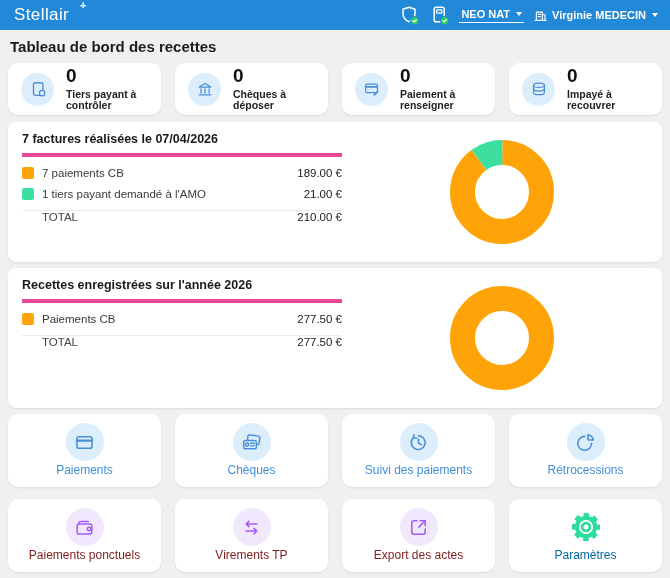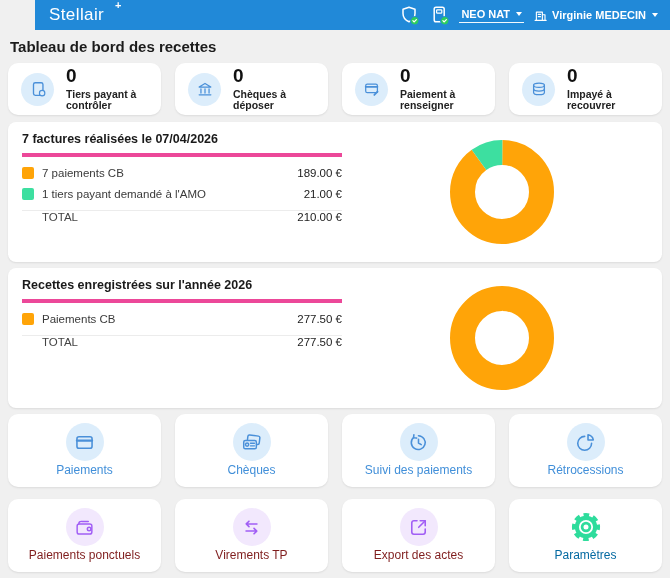--- a/index.html
+++ b/index.html
@@ -1,21 +1,21 @@
 <!DOCTYPE html>
 <html><head>
 <meta charset="utf-8">
 <style>
   * { margin:0; padding:0; box-sizing:border-box; }
   html,body { width:670px; height:578px; overflow:hidden; }
   body { font-family:"Liberation Sans", sans-serif; background:#f0f0f0; color:#1c1c1c; }
 
   
   .app-header { height:30px; background:#2189d8; display:flex; align-items:center;
-    justify-content:space-between; padding:0 12px 0 14px;margin-left:35px; }
+    justify-content:space-between; padding:0 12px 0 14px; }
   .logo { position:relative; color:#fff; font-size:17px; font-weight:400; letter-spacing:.4px; cursor:pointer; }
   .logo .sparkle { position:absolute; top:-6px; left:66px; font-size:11px; font-weight:700; color:#fff; }
   .header-right { display:flex; align-items:center; gap:9px; color:#fff; }
   .hdr-icon { display:inline-flex; cursor:pointer; }
   .hdr-dd { display:flex; align-items:center; gap:4px; font-size:11px; font-weight:700; cursor:pointer;justify-content:space-between; }
   .hdr-dd.practice { border-bottom:1px solid rgba(255,255,255,.95); padding:1px 2px 2px; }
   .caret { width:0; height:0; border-left:3.5px solid transparent; border-right:3.5px solid transparent;
     border-top:4.5px solid #fff; margin-left:2px; }
 
   

